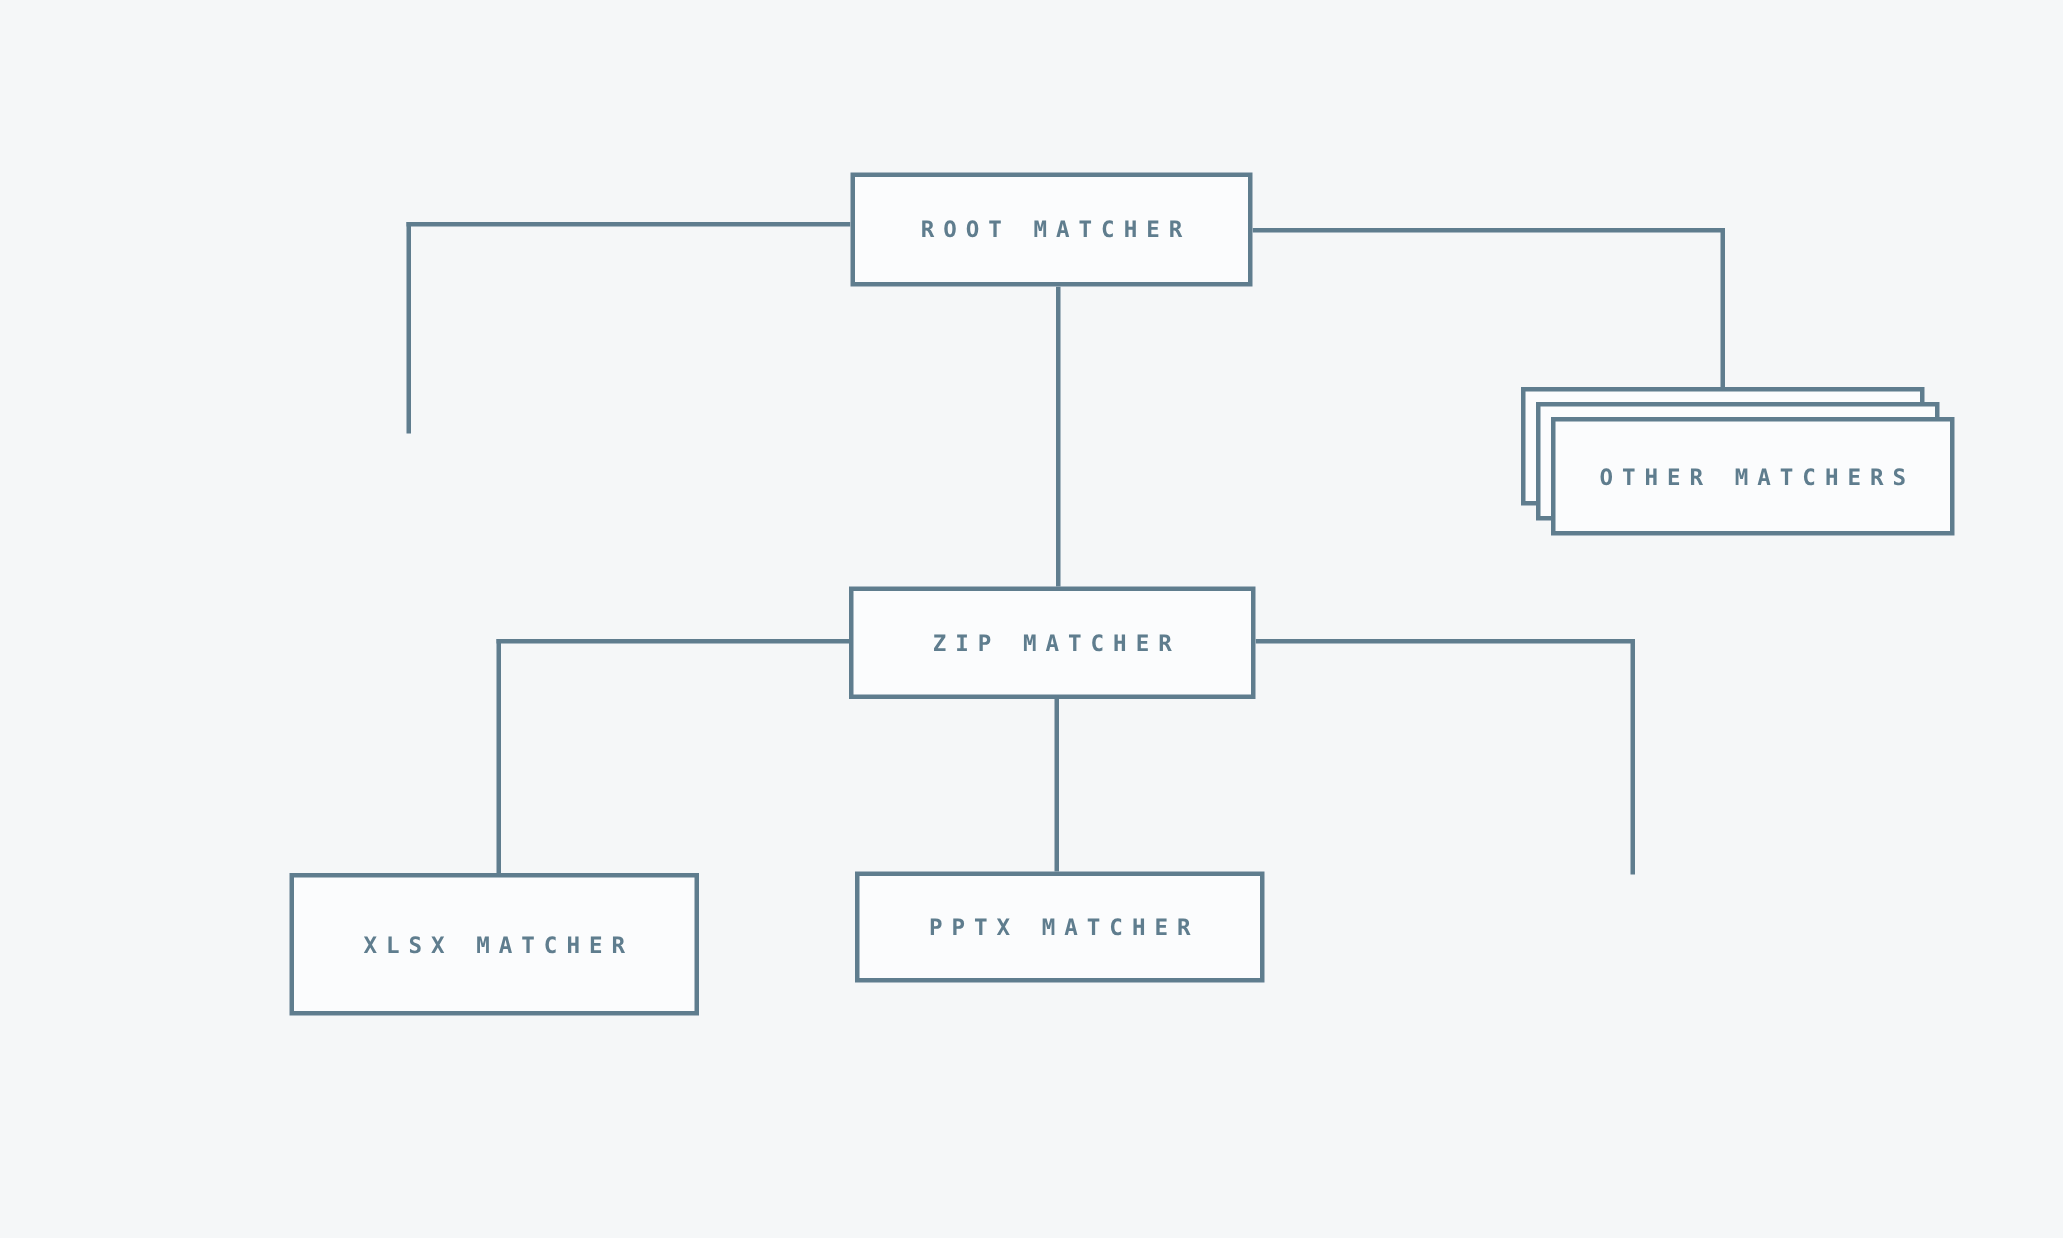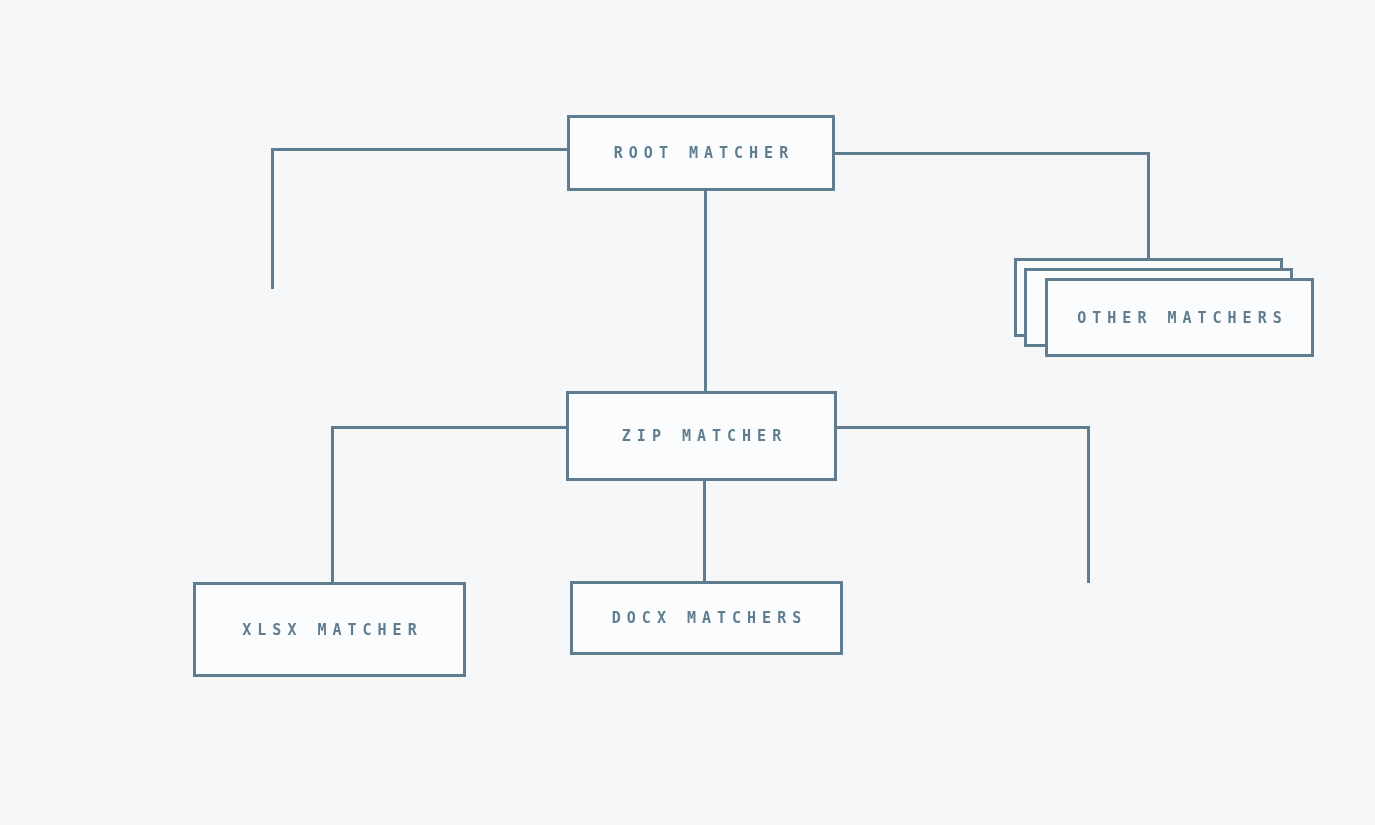--- a/index.html
+++ b/index.html
@@ -59,30 +59,30 @@
   <div class="edge" style="left:837px; top:426px; width:253px; height:3px;"></div>
   <div class="edge" style="left:1087px; top:426px; width:3px; height:157px;"></div>
 
   <div class="node" style="left:567px; top:115px; width:268px; height:76px;text-align:right;">
     <span class="node-label">ROOT MATCHER</span>
   </div>
 
 
   <div class="node" style="left:1014px; top:258px; width:269px; height:79px;"></div>
   <div class="node" style="left:1024px; top:268px; width:269px; height:79px;"></div>
-  <div class="node" style="left:1034px; top:278px; width:269px; height:79px;margin-left:11px;">
+  <div class="node" style="left:1034px; top:278px; width:269px; height:79px;">
     <span class="node-label">OTHER MATCHERS</span>
   </div>
 
-  <div class="node" style="left:566px; top:391px; width:271px; height:90px;">
+  <div class="node" style="left:566px; top:391px; width:271px; height:75px;">
     <span class="node-label">ZIP MATCHER</span>
   </div>
 
   <div class="node" style="left:193px; top:582px; width:273px; height:95px;">
     <span class="node-label">XLSX MATCHER</span>
   </div>
 
   <div class="node" style="left:570px; top:581px; width:273px; height:74px;">
-    <span class="node-label">DOCX MATCHERS</span>
+    <span class="node-label">PPTX MATCHER</span>
   </div>
 
 
 </div>
 
 </body></html>

